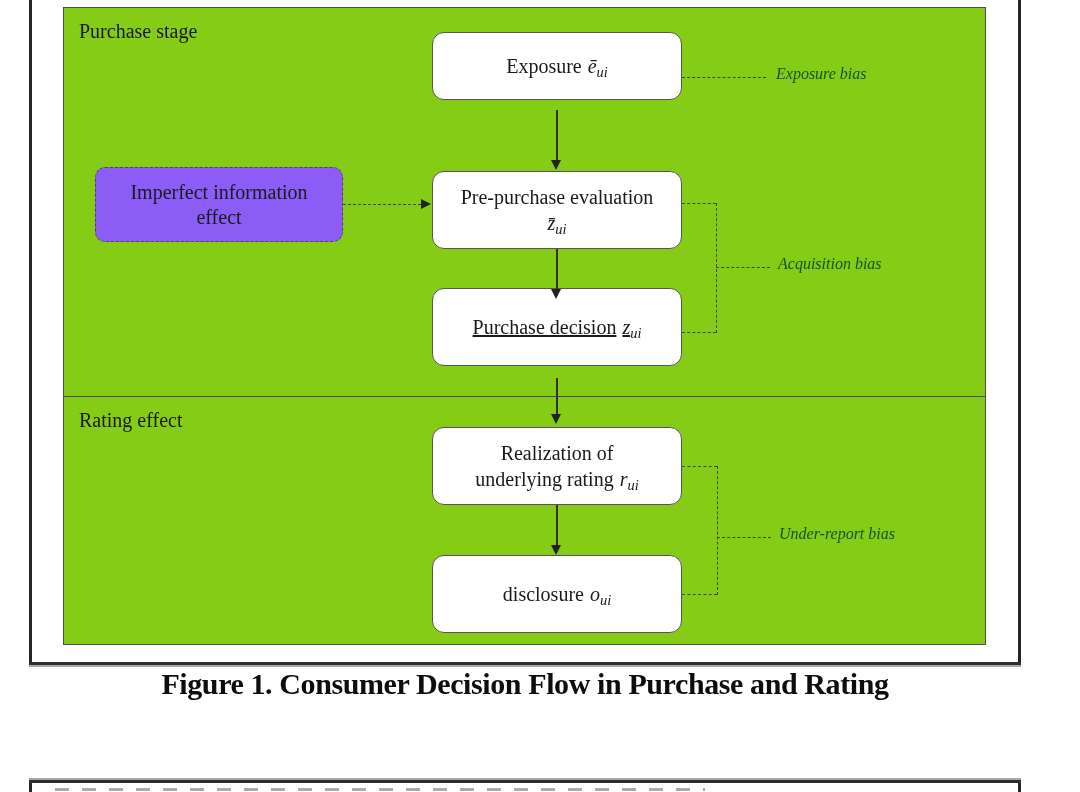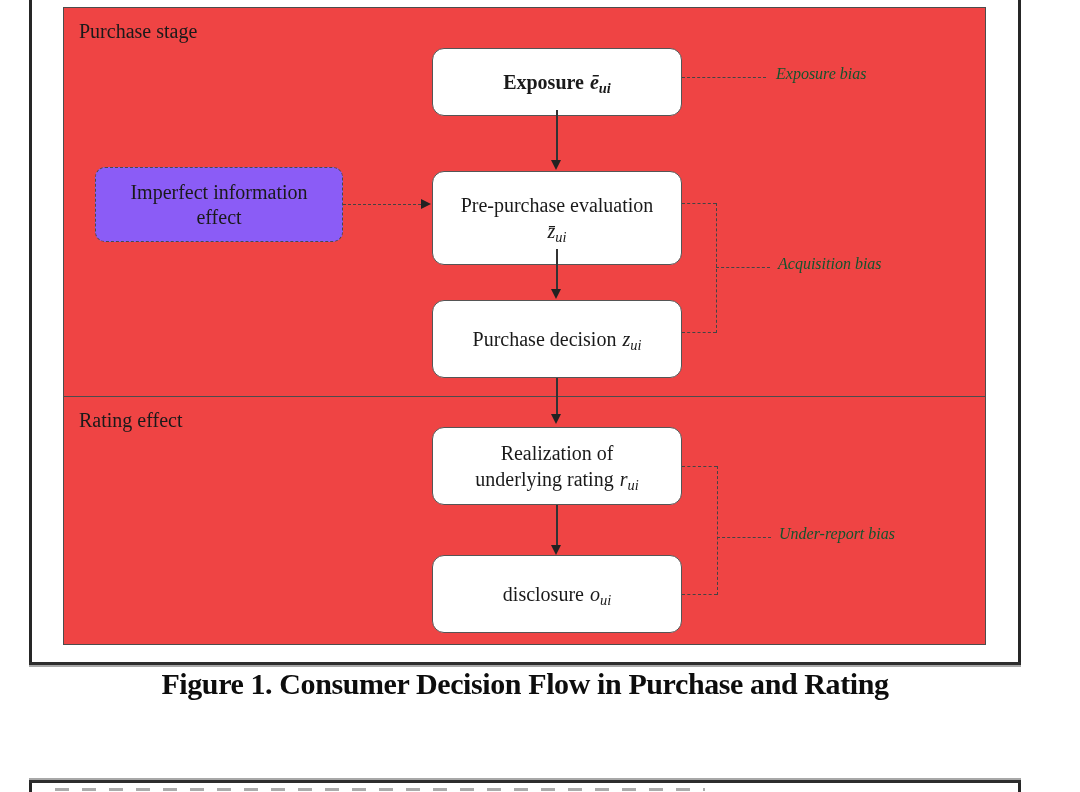--- a/index.html
+++ b/index.html
@@ -5,21 +5,21 @@
   html,body{margin:0;padding:0;background:#ffffff;}
   #page{position:relative;width:1080px;height:792px;background:#ffffff;overflow:hidden;
         font-family:"Liberation Serif","DejaVu Serif",serif;color:#1a1a1a;}
 
   
   .frame-v{position:absolute;top:0;height:792px;width:3px;background:#262626;}
   .frame-left{left:29px;}
   .frame-right{left:1018px;}
 
   
-  .stage{position:absolute;left:63px;width:923px;border:1.5px solid #4c4c4c;background:#ef4444;box-sizing:border-box;}
+  .stage{position:absolute;left:63px;width:923px;border:1.5px solid #4c4c4c;background:#84cc16;box-sizing:border-box;}
   .stage-purchase{top:7px;height:390px;}
   .stage-rating{top:397px;height:248px;border-top:none;}
   .stage-label{position:absolute;left:15px;top:12px;font-size:20px;}
 
   
   .node{position:absolute;left:432px;width:250px;border:1.5px solid #555555;border-radius:12px;
         background:#ffffff;box-sizing:border-box;display:flex;flex-direction:column;
         justify-content:center;align-items:center;font-size:20px;line-height:26px;text-align:center;}
   .node-dashed{position:absolute;left:95px;top:167px;width:248px;height:75px;border:1.7px dashed #4a4a4a;
         border-radius:10px;background:#8b5cf6;box-sizing:border-box;display:flex;flex-direction:column;
@@ -62,34 +62,34 @@
   <div class="frame-v frame-right"></div>
 
   <div class="stage stage-purchase">
     <div class="stage-label">Purchase stage</div>
   </div>
 
   <div class="stage stage-rating">
     <div class="stage-label">Rating effect</div>
   </div>
 
-  <div class="node" style="top:48px;height:68px;font-weight:bold;">
+  <div class="node" style="top:32px;height:68px;">
     <div>
       <span>Exposure</span><span class="mvar"><span>ē</span><sub>ui</sub></span>
     </div>
   </div>
 
-  <div class="node" style="top:171px;height:94px;">
+  <div class="node" style="top:171px;height:78px;">
     <div>Pre-purchase evaluation</div>
     <div>
       <span class="mvar solo"><span>z̄</span><sub>ui</sub></span>
     </div>
   </div>
 
-  <div class="node" style="top:300px;height:78px;">
+  <div class="node" style="top:288px;height:78px;text-decoration:underline;">
     <div>
       <span>Purchase decision</span><span class="mvar"><span>z</span><sub>ui</sub></span>
     </div>
   </div>
 
   <div class="node" style="top:427px;height:78px;">
     <div>Realization of</div>
     <div>
       <span>underlying rating</span><span class="mvar"><span>r</span><sub>ui</sub></span>
     </div>

